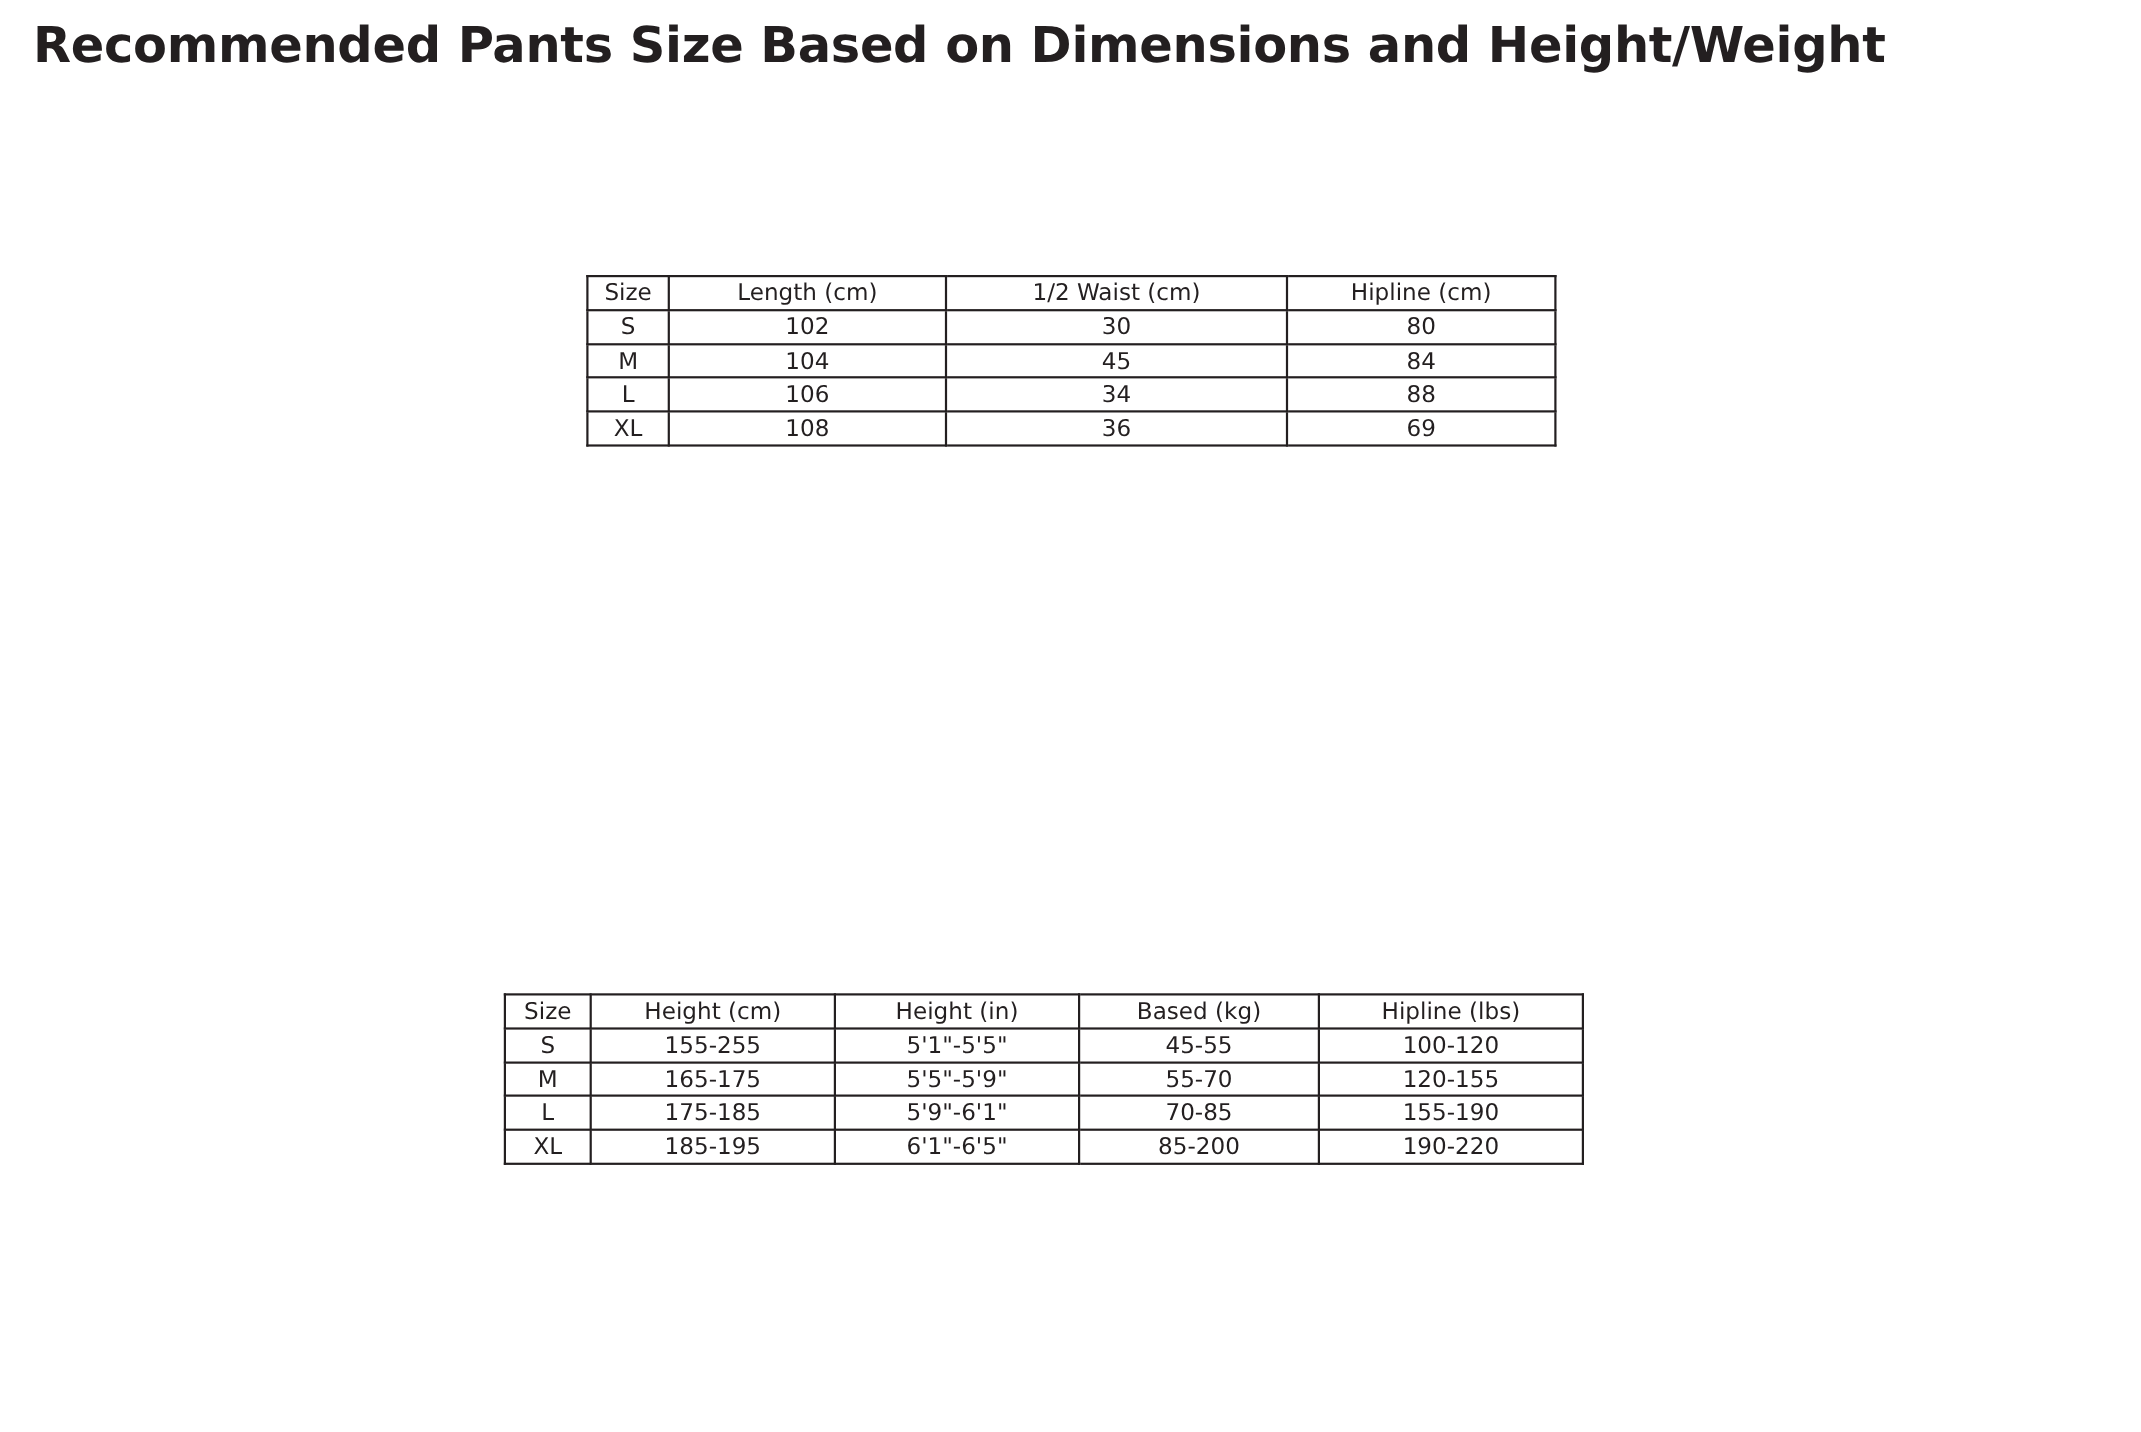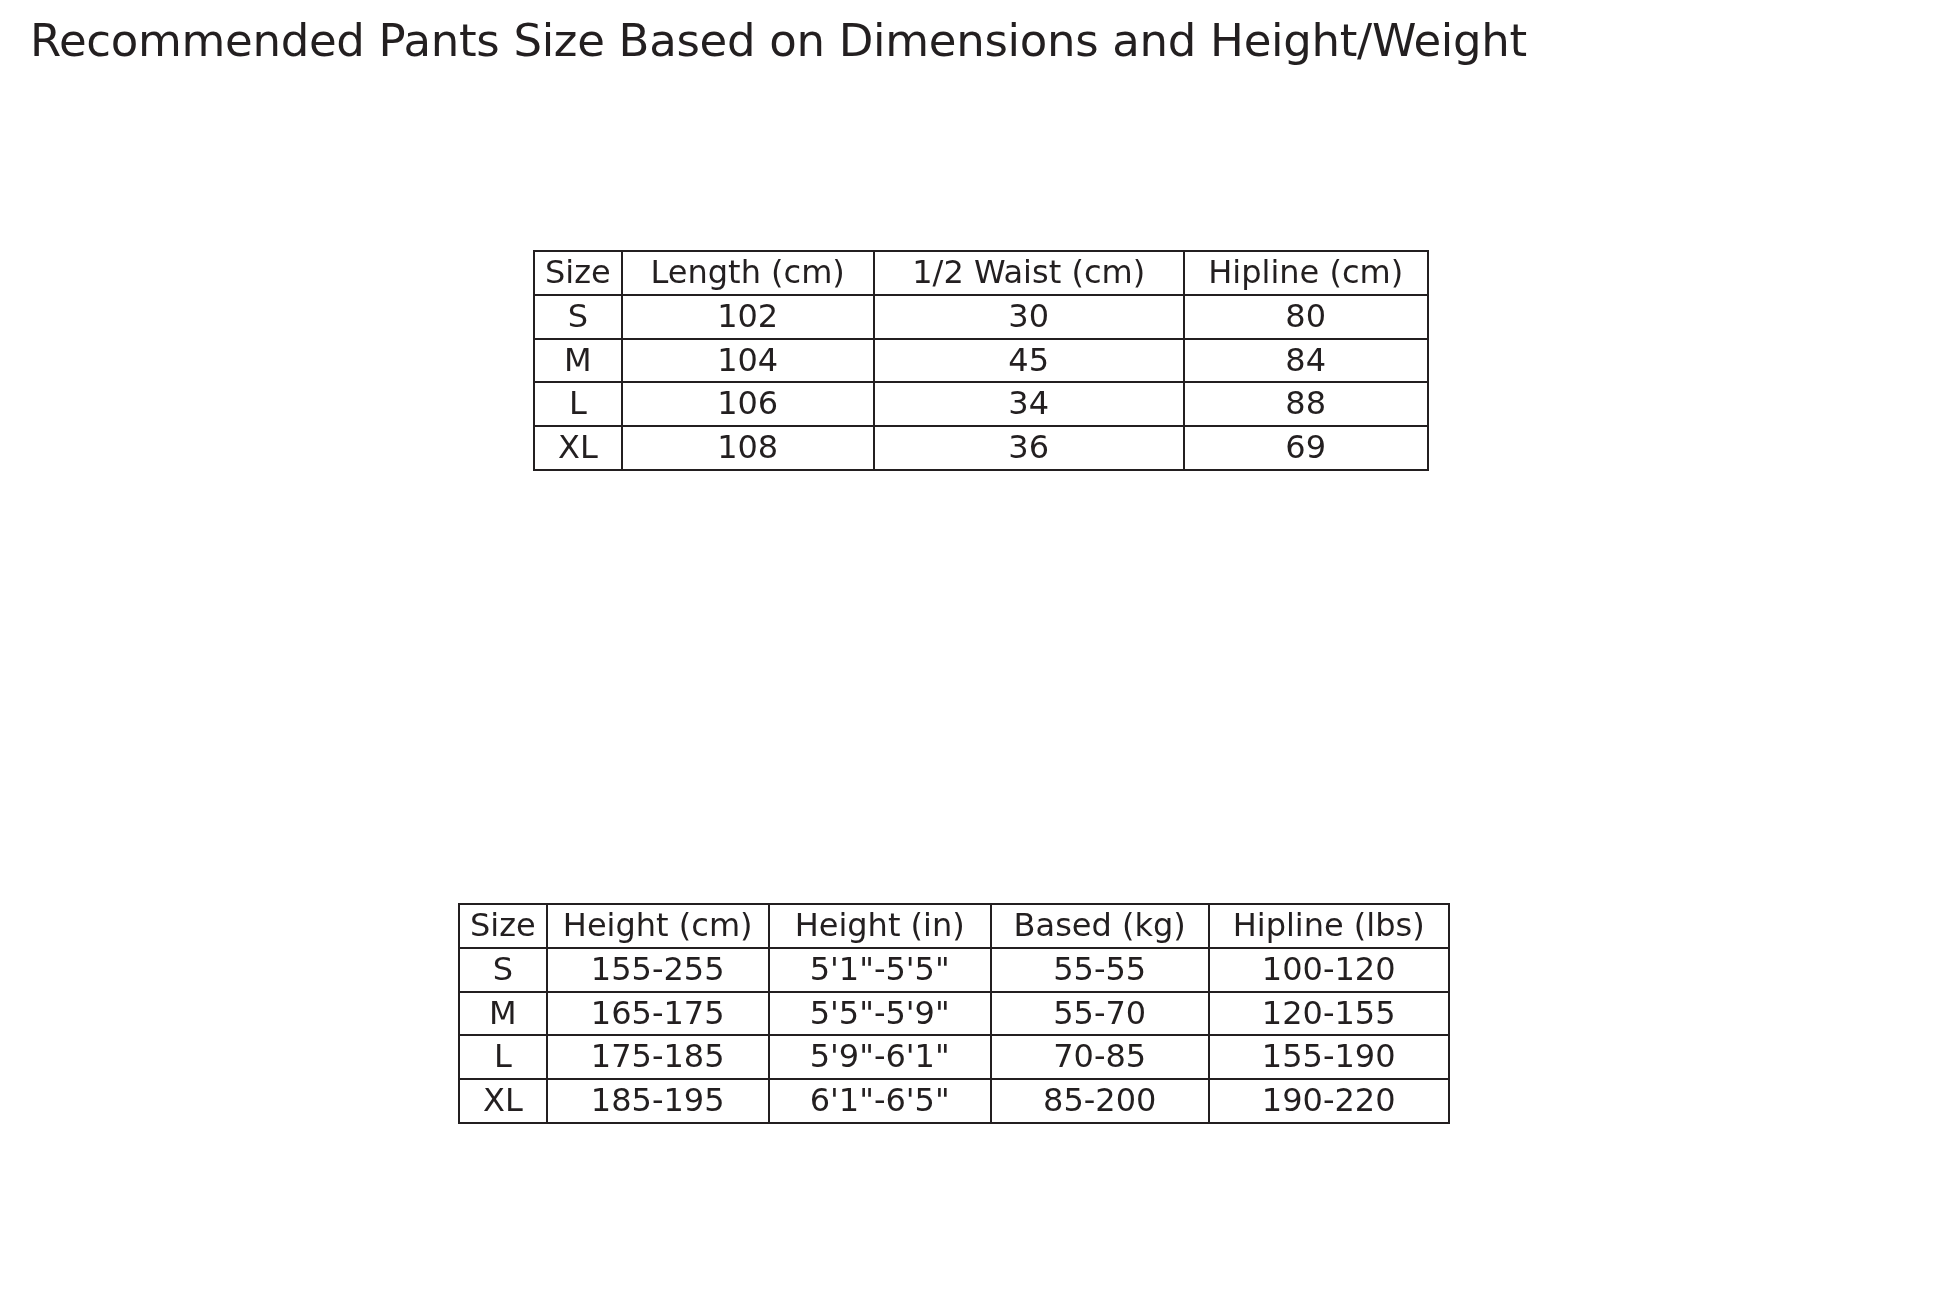--- a/index.html
+++ b/index.html
@@ -15,31 +15,31 @@
     color: #231f20;
     overflow: hidden;
   }
 
   .page-title {
     position: absolute;
     left: 30px;
     top: 14px;
     width: 1886px;
     font-size: 45px;
-    font-weight: normal;
+    font-weight: bold;
     color: #231f20;
     letter-spacing: -0.3px;
     white-space: nowrap;
     font-family: "DejaVu Sans", sans-serif;
   }
 
   .size-table {
     position: absolute;
     border-collapse: collapse;
-    font-size: 32px;
+    font-size: 21px;
     color: #231f20;
     font-family: "DejaVu Sans", sans-serif;
   }
   .size-table td, .size-table th {
     border: 2px solid #231f20;
     text-align: center;
     font-weight: normal;
     padding: 2px 10px;
     line-height: 1.18;
     white-space: nowrap;
@@ -125,21 +125,21 @@
       <th>Height (in)</th>
       <th>Based (kg)</th>
       <th>Hipline (lbs)</th>
     </tr>
   </thead>
   <tbody>
     <tr>
       <td>S</td>
       <td>155-255</td>
       <td>5'1"-5'5"</td>
-      <td>55-55</td>
+      <td>45-55</td>
       <td>100-120</td>
     </tr>
     <tr>
       <td>M</td>
       <td>165-175</td>
       <td>5'5"-5'9"</td>
       <td>55-70</td>
       <td>120-155</td>
     </tr>
     <tr>

